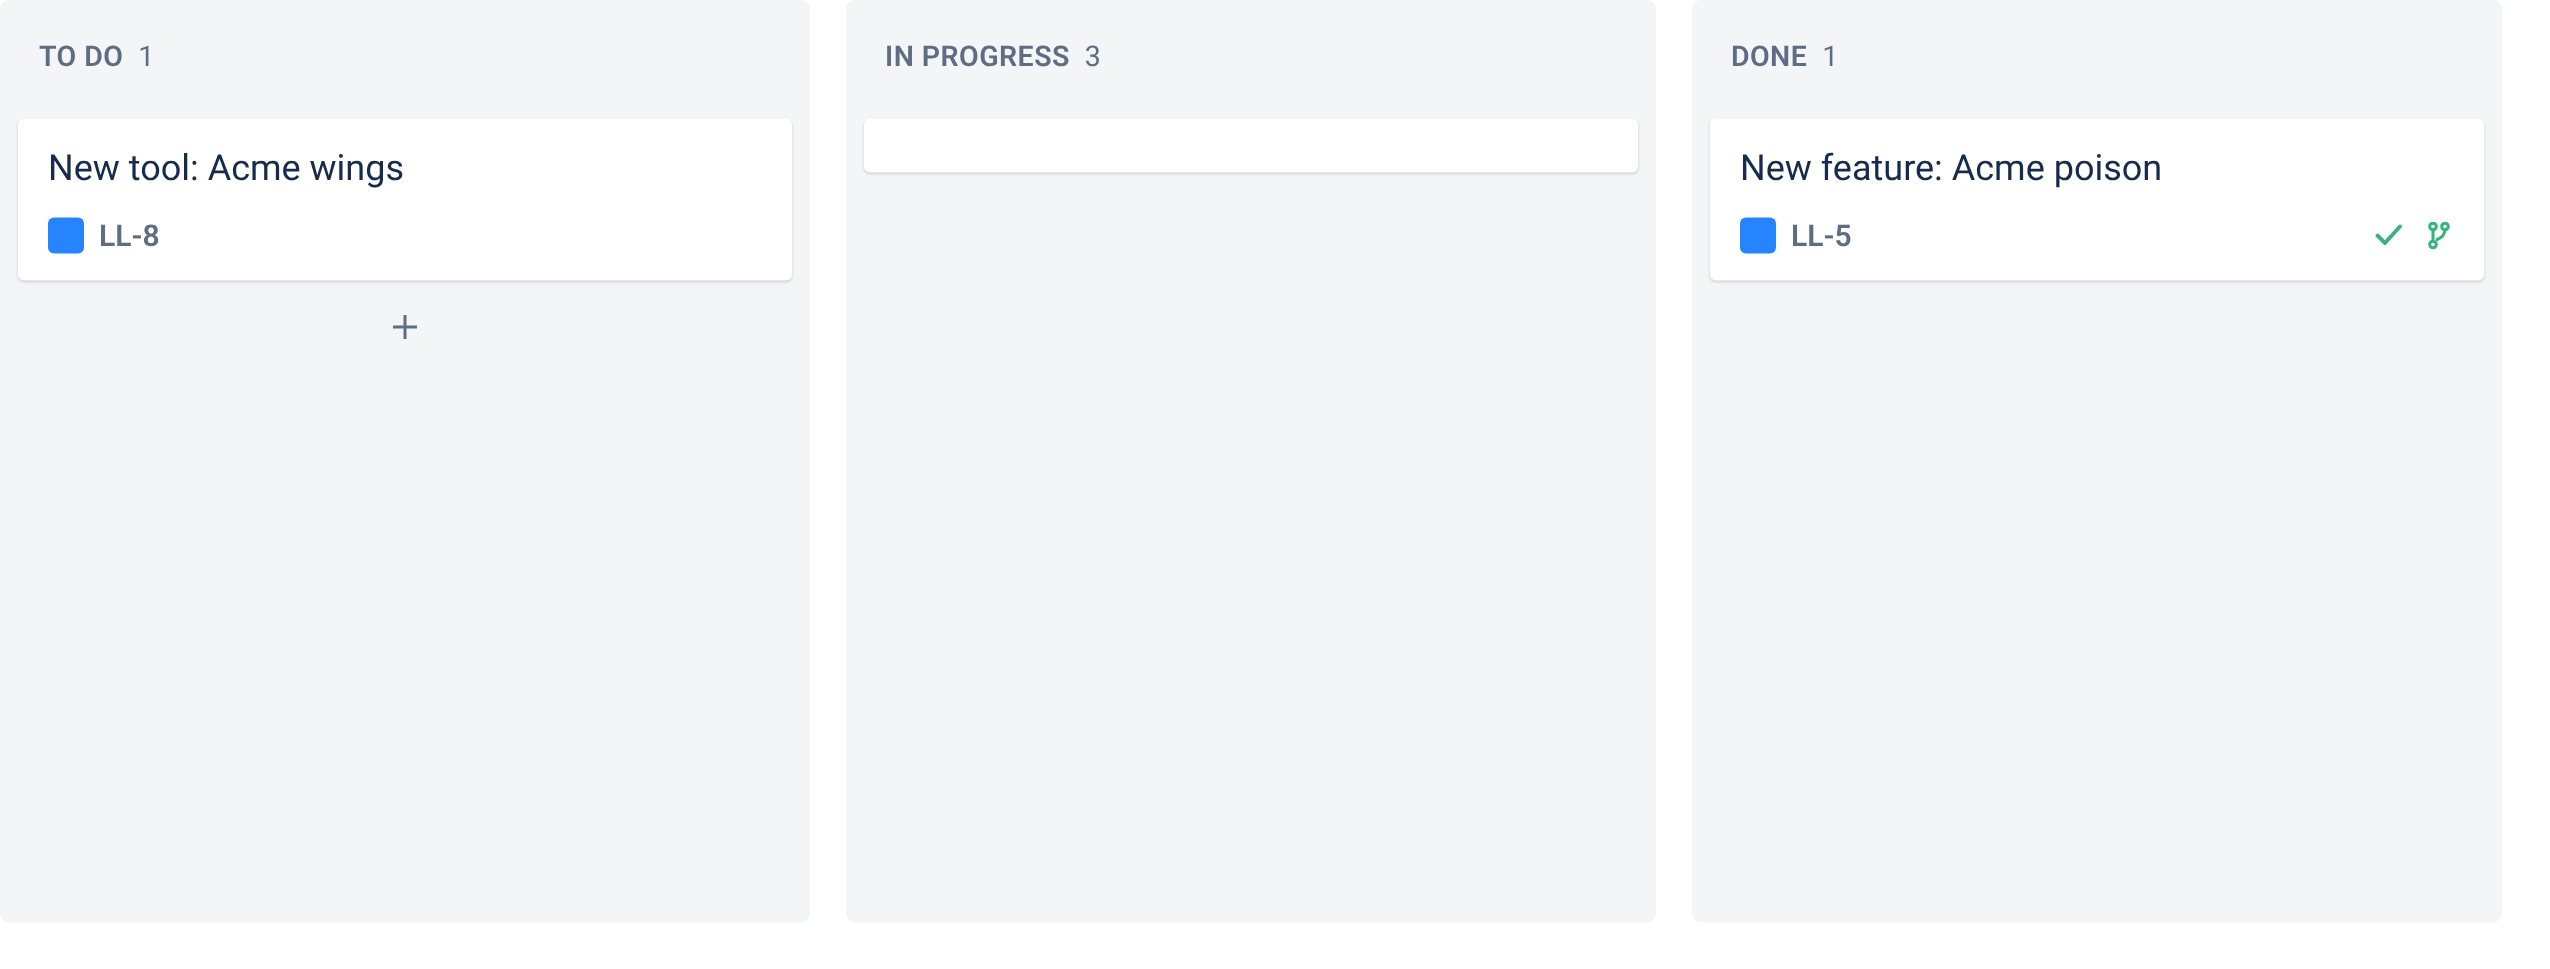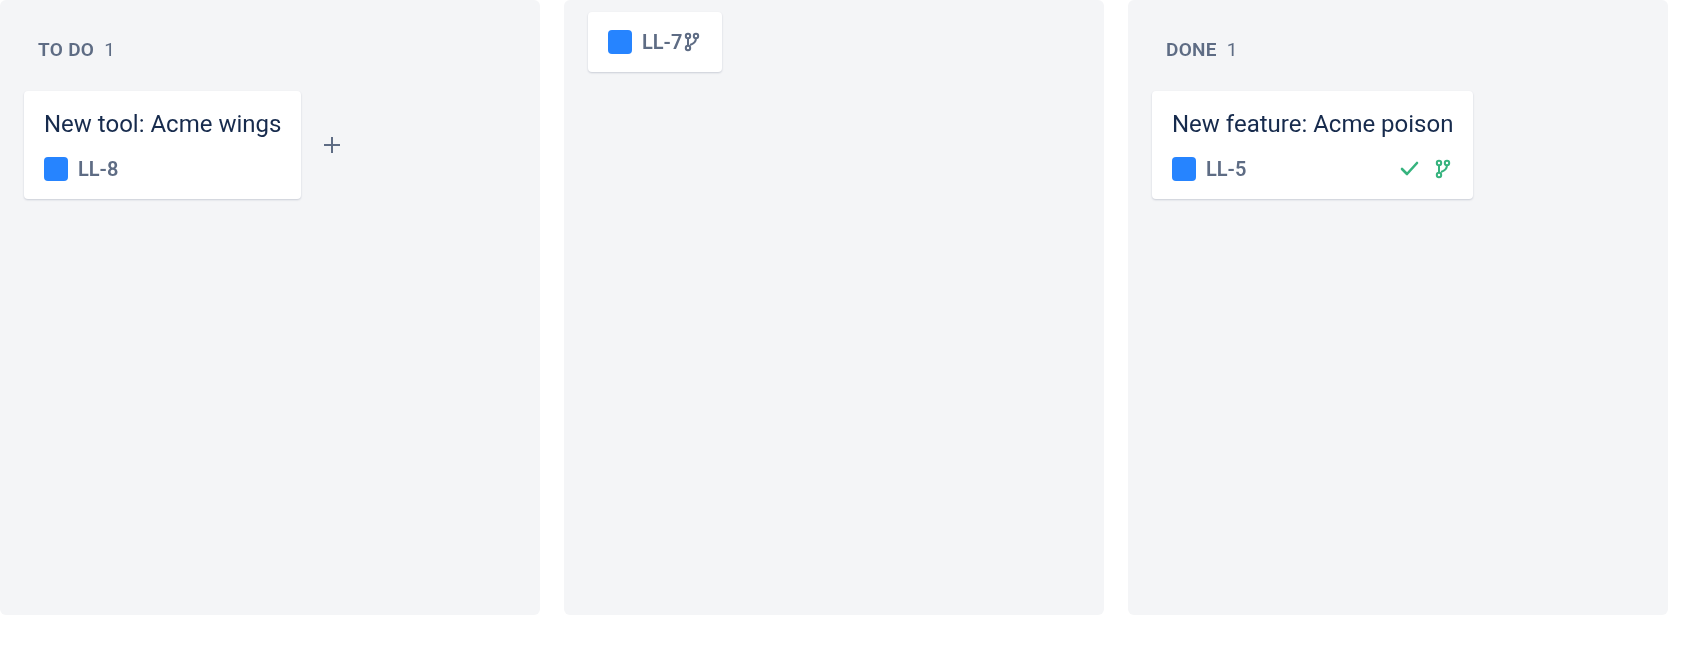--- a/index.html
+++ b/index.html
@@ -16,21 +16,21 @@
     gap: 24px;
     padding: 0;
     align-items: flex-start;
     width: 1700px;
     height: 646px;
   }
   .column {
     background: #F4F5F7;
     border-radius: 6px;
     width: 540px;
-    padding: 12px;
+    padding: 0;
     display: flex;
     flex-direction: column;
     min-height: 615px;
   }
   .col-header {
     display: flex;
     align-items: baseline;
     gap: 10px;
     padding: 26px 26px 30px 26px;
   }
@@ -40,21 +40,21 @@
     color: #5E6C84;
     letter-spacing: 0.3px;
   }
   .col-count {
     font-size: 19px;
     font-weight: 400;
     color: #5E6C84;
   }
   .cards {
     display: flex;
-    flex-direction: row;
+    flex-direction: column;
     gap: 10px;
     padding: 0 12px 12px 12px;
   }
   .card {
     background: #fff;
     border-radius: 4px;
     box-shadow: 0 1px 2px rgba(9,30,66,0.18);
     padding: 18px 20px 18px 20px;
     cursor: pointer;
   }
@@ -131,39 +131,26 @@
         <div class="add-card">
           <span class="icon-slot icon-gray">
             <svg width="22" height="22" viewBox="0 0 22 22">
               <use href="#i-plus"></use>
             </svg>
           </span>
         </div>
       </div>
     </div>
     <div class="column">
+      <div class="col-header">
+        <span class="col-title">IN PROGRESS</span>
+        <span class="col-count">3</span>
+      </div>
       <div class="cards">
         <div class="card">
-          <div class="card-footer">
-            <div class="card-left">
-              <span class="task-icon">
-                <svg width="14" height="14" viewBox="0 0 14 14">
-                  <use href="#i-checkbox"></use>
-                </svg>
-              </span>
-              <span class="card-key">LL-7</span>
-            </div>
-            <div class="card-right">
-              <span class="icon-slot icon-gray">
-                <svg width="20" height="20" viewBox="0 0 20 20">
-                  <use href="#i-branch"></use>
-                </svg>
-              </span>
-            </div>
-          </div>
         </div>
       </div>
     </div>
     <div class="column">
       <div class="col-header">
         <span class="col-title">DONE</span>
         <span class="col-count">1</span>
       </div>
       <div class="cards">
         <div class="card">

